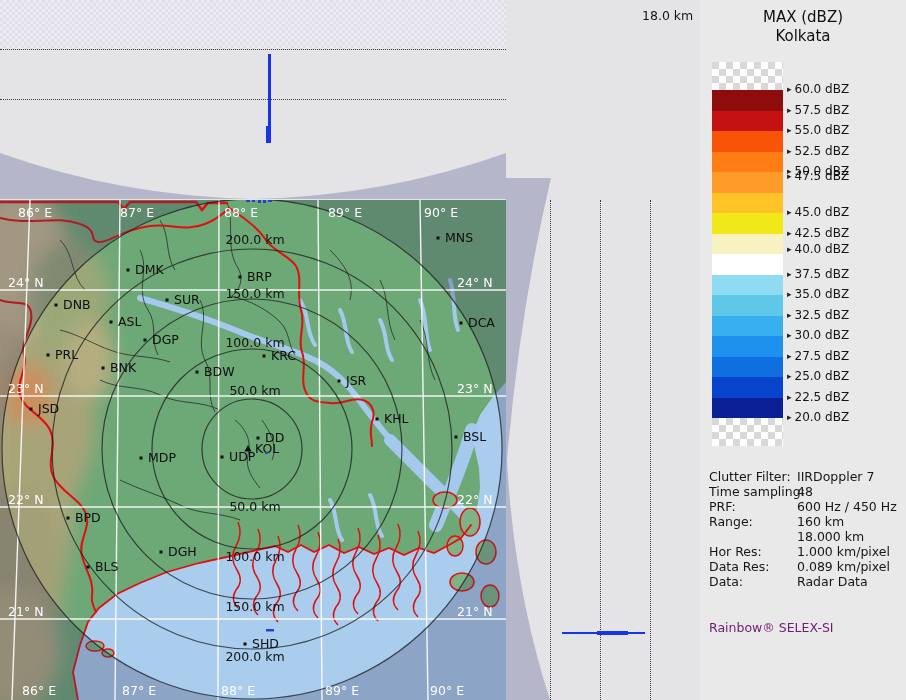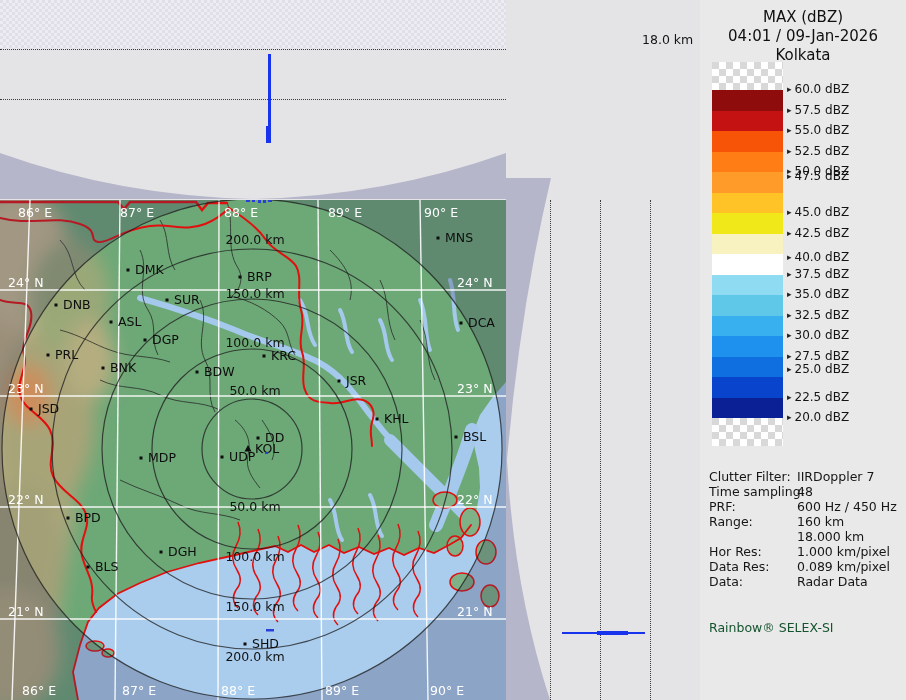--- a/index.html
+++ b/index.html
@@ -37,39 +37,39 @@
   .scale-band{width:71px;}
   .scale-checker{
     background-image:repeating-conic-gradient(#ffffff 0% 25%, #d8d8d8 0% 50%);
     background-size:14px 14px;height:28px;
   }
   .scale-labels{position:absolute;left:87px;top:62px;width:118px;}
   .scale-label{position:absolute;left:0;font-size:12px;color:#141414;white-space:nowrap;}
   .scale-label .arrow{font-size:9px;margin-right:3px;vertical-align:1px;color:#222;}
   .info-rows{position:absolute;left:9px;top:469px;width:196px;font-size:12.5px;color:#161616;}
   .info-row{display:grid;grid-template-columns:88px 1fr;height:15px;line-height:15px;white-space:nowrap;}
-  .legend-footer{position:absolute;left:9px;top:620px;font-size:12.5px;color:#14532d;}
+  .legend-footer{position:absolute;left:9px;top:620px;font-size:12.5px;color:#701a75;}
   .wedge-svg{position:absolute;left:0;top:0;}
 </style>
 </head>
 <body>
 
 <div class="screen">
 
   <div class="top-panel">
     <div class="checker-band"></div>
     <div class="hgrid" style="top:49px;width:506px;"></div>
     <div class="hgrid" style="top:99px;width:506px;"></div>
     <div class="blue-vline" style="left:268px;top:54px;width:3px;height:83px;"></div>
     <div class="blue-vline" style="left:266px;top:126px;width:5px;height:17px;"></div>
   </div>
   <div class="hgrid" style="top:149px;width:700px;"></div>
 
   <div class="corner-panel">
-    <div class="axis-label" style="left:136px;top:8px;margin-top:24px;">18.0 km</div>
+    <div class="axis-label" style="left:136px;top:8px;">18.0 km</div>
     <div class="axis-label" style="left:2px;top:179px;">0.1 km</div>
     <div class="hgrid" style="top:199px;left:134px;width:60px;"></div>
   </div>
 
   <div class="transition">
     <svg class="wedge-svg" width="506" height="51">
       <path d="M0,4 Q120,47 253,50 L0,50 Z" fill="#b6b6cb"></path>
       <path d="M506,4 Q386,47 253,50 L506,50 Z" fill="#b6b6cb"></path>
     </svg>
   </div>
@@ -282,21 +282,20 @@
         <rect x="258" y="0" width="3" height="3"></rect>
         <rect x="263" y="0" width="3" height="3"></rect>
         <rect x="268" y="0" width="4" height="2"></rect>
       </g>
     </svg>
   </div>
 
   <div class="legend">
     <div class="legend-header">
       <div>MAX (dBZ)</div>
-      <div>04:01 / 09-Jan-2026</div>
       <div>Kolkata</div>
     </div>
     <div class="scale-bar" id="scale-bar">
         <div class="scale-band scale-checker"></div>
         <div class="scale-band" style="height: 20.5px; background: rgb(142, 12, 12);"></div>
         <div class="scale-band" style="height: 20.5px; background: rgb(196, 18, 18);"></div>
         <div class="scale-band" style="height: 20.5px; background: rgb(248, 84, 8);"></div>
         <div class="scale-band" style="height: 20.5px; background: rgb(255, 125, 20);"></div>
         <div class="scale-band" style="height: 20.5px; background: rgb(255, 155, 40);"></div>
         <div class="scale-band" style="height: 20.5px; background: rgb(255, 195, 40);"></div>
@@ -314,27 +313,27 @@
       </div>
     <div class="scale-labels" id="scale-labels">
         <div class="scale-label" style="top: 20px;"><span class="arrow">▸</span><span>60.0 dBZ</span></div>
         <div class="scale-label" style="top: 40.5px;"><span class="arrow">▸</span><span>57.5 dBZ</span></div>
         <div class="scale-label" style="top: 61px;"><span class="arrow">▸</span><span>55.0 dBZ</span></div>
         <div class="scale-label" style="top: 81.5px;"><span class="arrow">▸</span><span>52.5 dBZ</span></div>
         <div class="scale-label" style="top: 102px;"><span class="arrow">▸</span><span>50.0 dBZ</span></div>
         <div class="scale-label" style="top: 107px;"><span class="arrow">▸</span><span>47.5 dBZ</span></div>
         <div class="scale-label" style="top: 143px;"><span class="arrow">▸</span><span>45.0 dBZ</span></div>
         <div class="scale-label" style="top: 163.5px;"><span class="arrow">▸</span><span>42.5 dBZ</span></div>
-        <div class="scale-label" style="top: 188px;"><span class="arrow">▸</span><span>40.0 dBZ</span></div>
+        <div class="scale-label" style="top: 180px;"><span class="arrow">▸</span><span>40.0 dBZ</span></div>
         <div class="scale-label" style="top: 204.5px;"><span class="arrow">▸</span><span>37.5 dBZ</span></div>
         <div class="scale-label" style="top: 225px;"><span class="arrow">▸</span><span>35.0 dBZ</span></div>
         <div class="scale-label" style="top: 245.5px;"><span class="arrow">▸</span><span>32.5 dBZ</span></div>
         <div class="scale-label" style="top: 266px;"><span class="arrow">▸</span><span>30.0 dBZ</span></div>
         <div class="scale-label" style="top: 286.5px;"><span class="arrow">▸</span><span>27.5 dBZ</span></div>
-        <div class="scale-label" style="top: 300px;"><span class="arrow">▸</span><span>25.0 dBZ</span></div>
+        <div class="scale-label" style="top: 307px;"><span class="arrow">▸</span><span>25.0 dBZ</span></div>
         <div class="scale-label" style="top: 327.5px;"><span class="arrow">▸</span><span>22.5 dBZ</span></div>
         <div class="scale-label" style="top: 348px;"><span class="arrow">▸</span><span>20.0 dBZ</span></div>
       </div>
     <div class="info-rows" id="info-rows">
         <div class="info-row">
           <span>Clutter Filter:</span>
           <span>IIRDoppler 7</span>
         </div>
         <div class="info-row">
           <span>Time sampling:</span>

